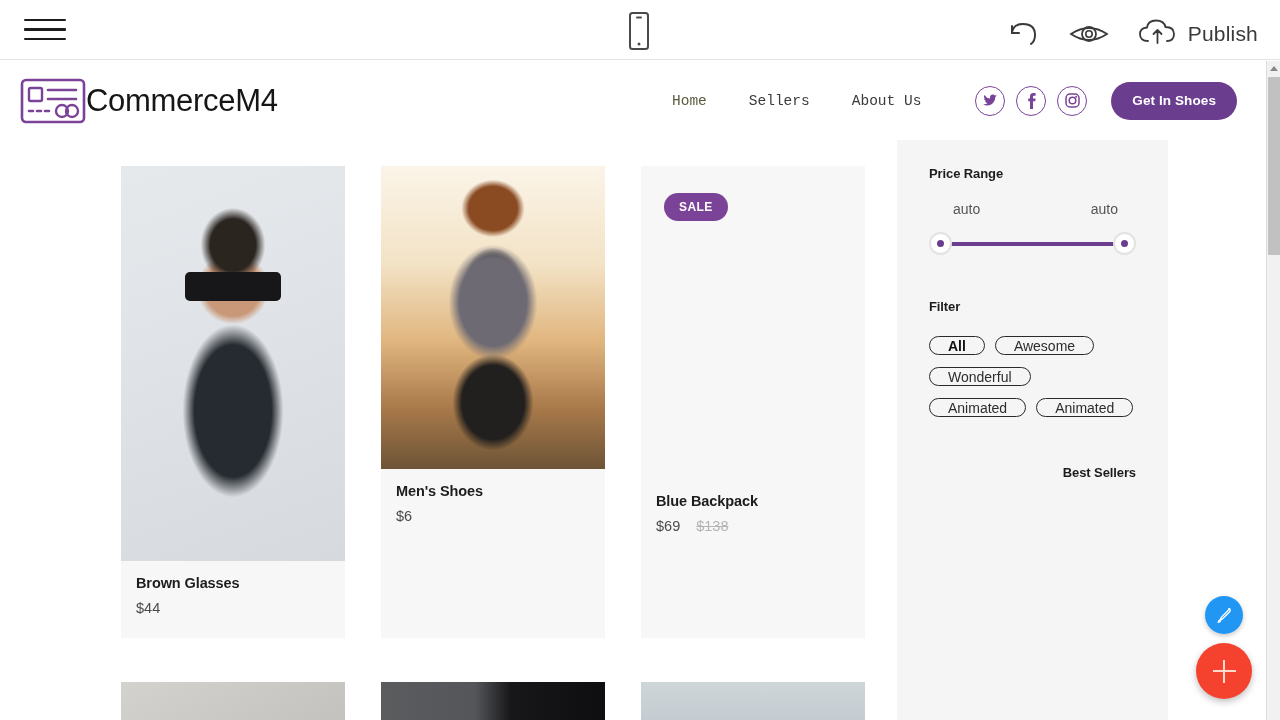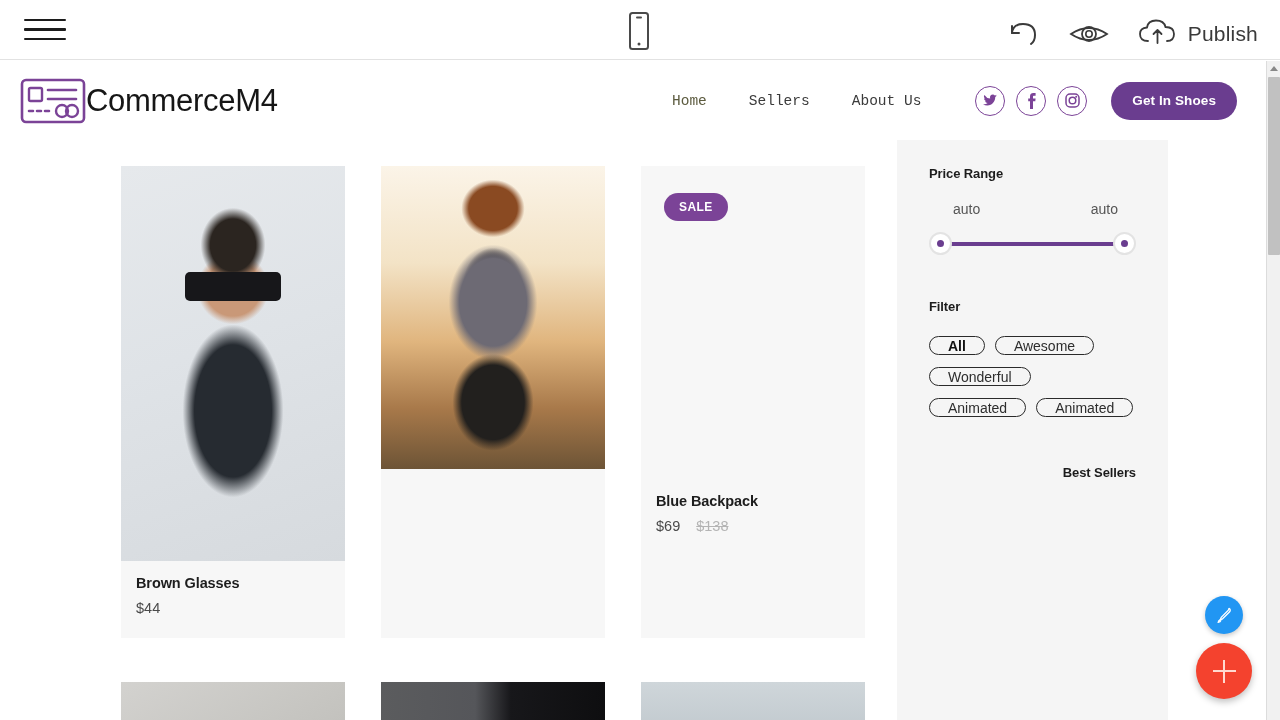--- a/index.html
+++ b/index.html
@@ -405,20 +405,26 @@
           <div class="card-price">
             <span>$44</span>
           </div>
         </div>
       </div>
 
       <div class="card">
         <div class="card-img" style="height:303px">
           <div class="ph ph-hiker"></div>
         </div>
+        <div class="card-body">
+          <div class="card-title">Men's Shoes</div>
+          <div class="card-price">
+            <span>$6</span>
+          </div>
+        </div>
       </div>
 
       <div class="card">
         <div class="card-img" style="height:313px">
           <div class="ph ph-shoes"></div>
           <div class="sale-badge">SALE</div>
         </div>
         <div class="card-body">
           <div class="card-title">Blue Backpack</div>
           <div class="card-price">

